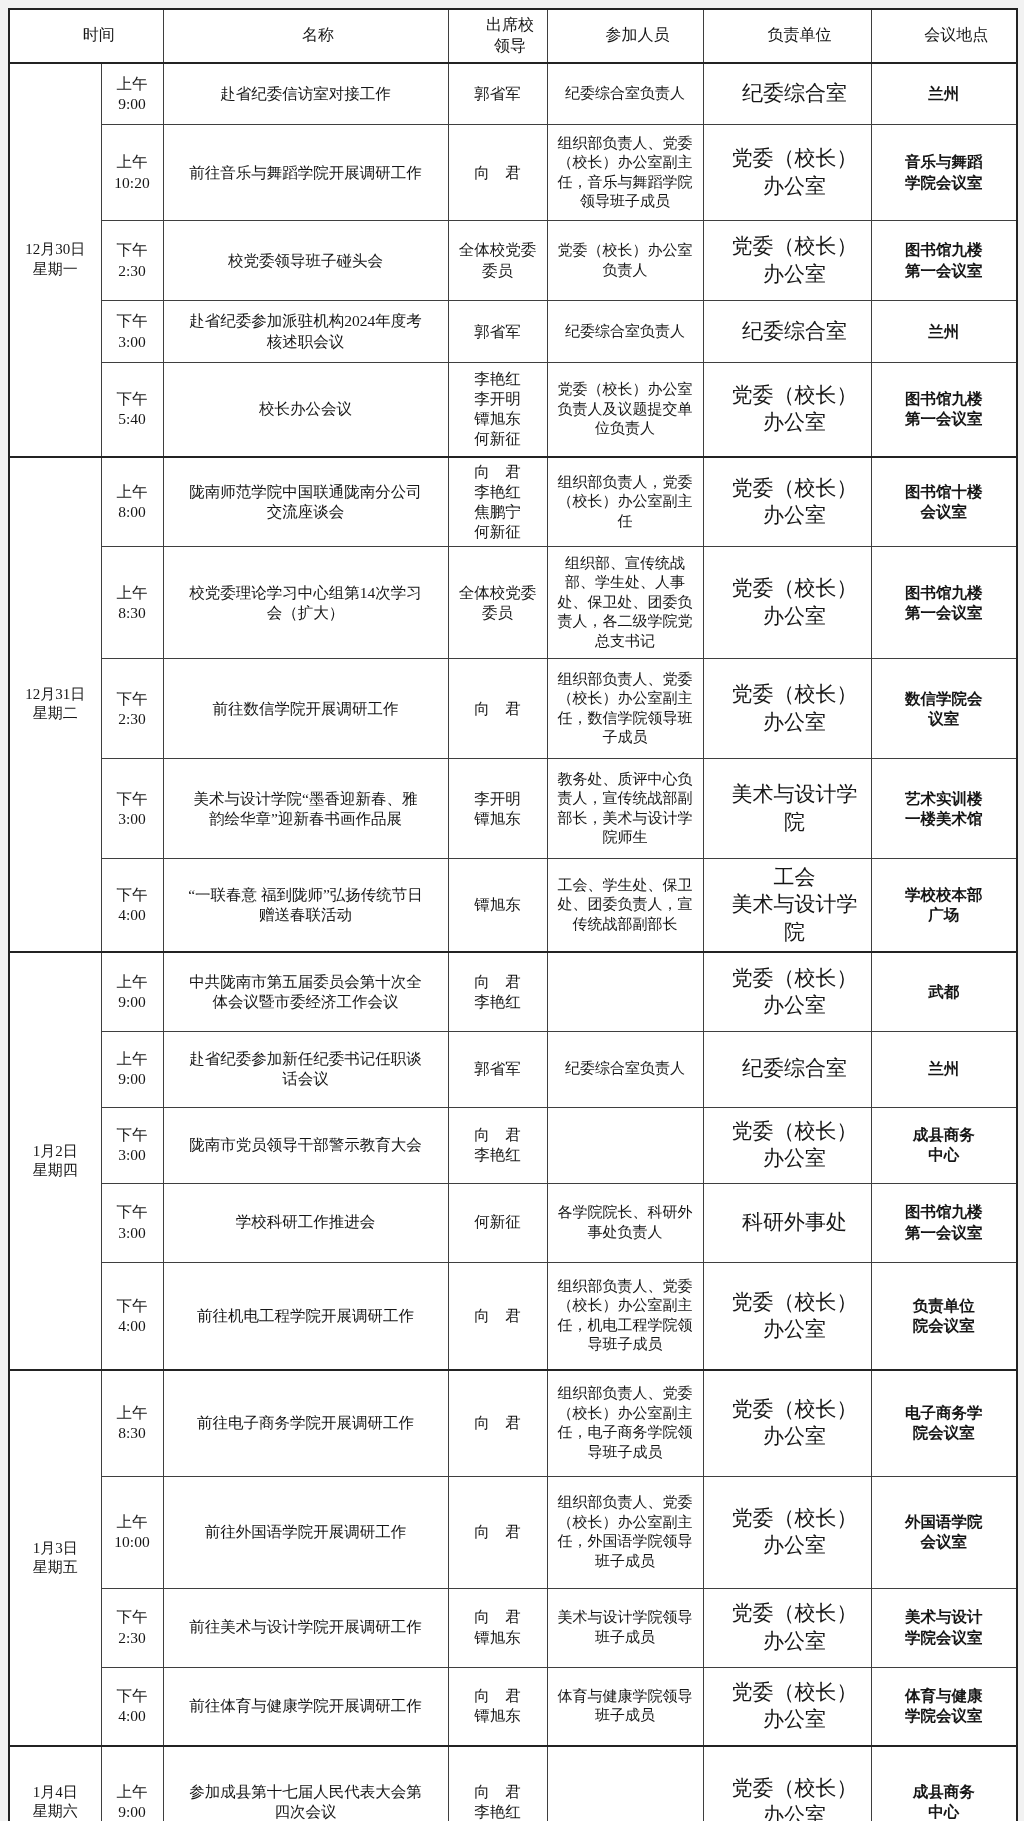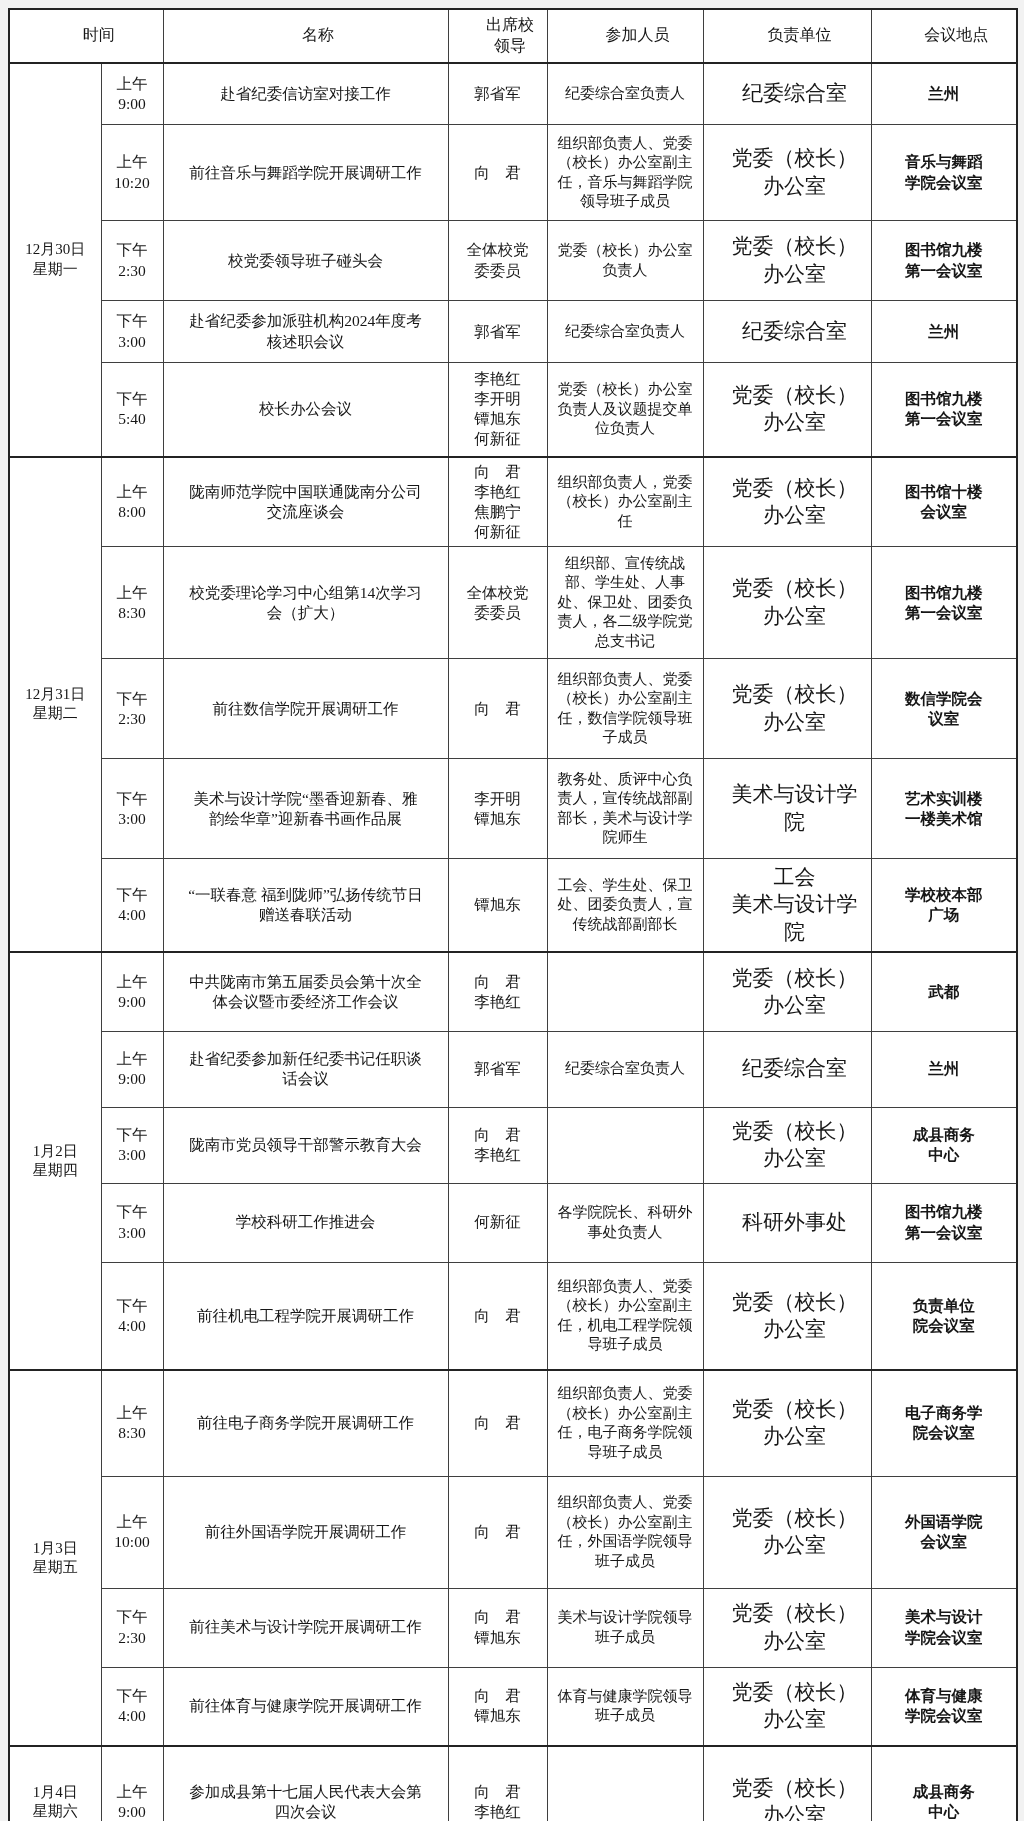--- a/index.html
+++ b/index.html
@@ -46,21 +46,21 @@
     border-bottom:2.5px solid var(--border-strong);
   }
   td.date-cell{
     border-bottom:2.5px solid var(--border-strong);
     font-size:15px;
     padding:4px 2px;
     margin-top:12px;
   }
   td.time-cell{font-size:15.5px;padding:4px 2px;}
   td.participants-cell{font-size:15px;}
-  td.leaders-cell{font-size:15.5px;padding:4px 12px;}
+  td.leaders-cell{font-size:15.5px;padding:4px 4px;}
   td.location-cell{font-size:15.5px;padding:4px 3px;font-weight:bold;}
   td.unit-cell{font-size:21px;padding-left:20px;}
   td.event-name-cell{font-size:15.5px;padding:5px 24px;}
 </style>
 </head>
 <body>
 
 <div class="table-wrap">
   <table class="schedule">
     <colgroup>

